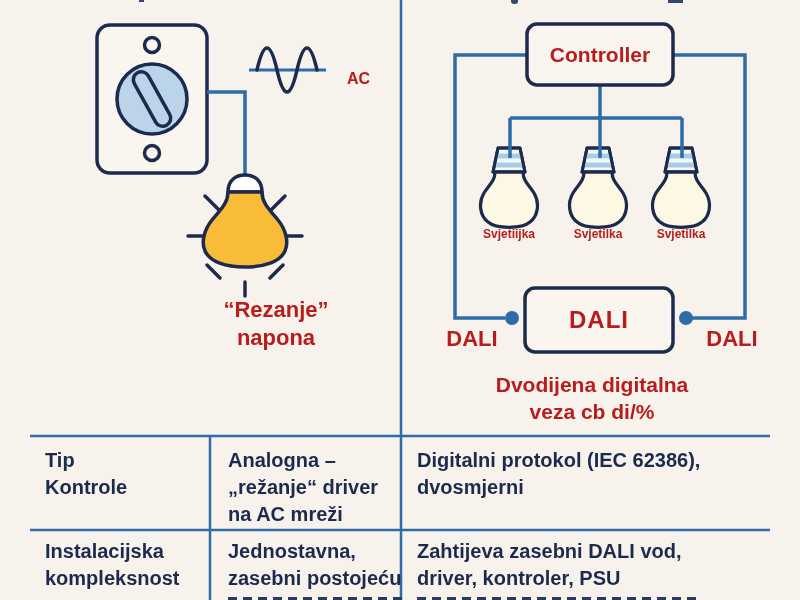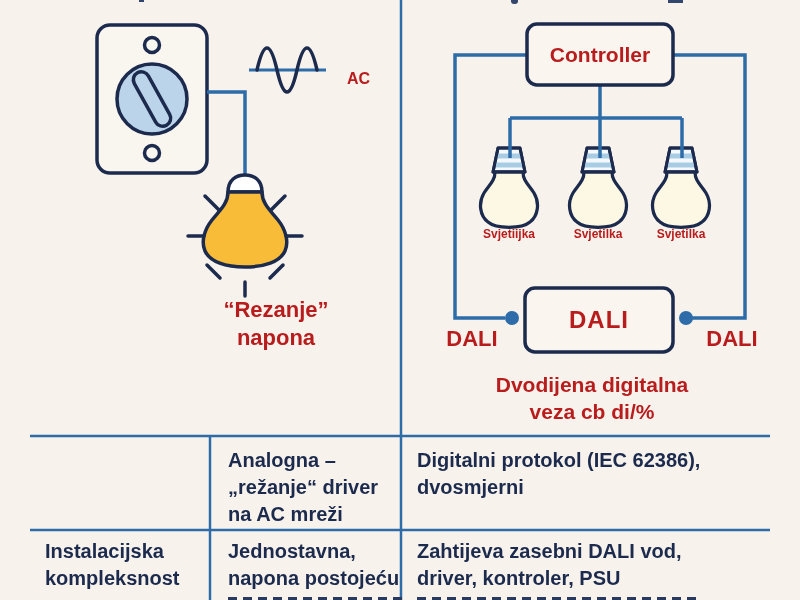--- a/index.html
+++ b/index.html
@@ -127,37 +127,41 @@
   <div class="txt center lamp-label" style="left:598px;top:227px;">Svjetilka</div>
   <div class="txt center lamp-label" style="left:681px;top:227px;">Svjetilka</div>
 
   <div class="txt boxlabel" style="left:525px;top:288px;width:148px;height:64px;font-size:24px;letter-spacing:1px;">DALI</div>
   <div class="txt center side-dali" style="left:472px;top:326px;">DALI</div>
   <div class="txt center side-dali" style="left:732px;top:326px;">DALI</div>
 
   <div class="txt center caption-line" style="left:592px;top:398px;">veza cb di/%</div>
   <div class="txt center caption-line" style="left:592px;top:371px;">Dvodijena digitalna</div>
 
+  <div class="cell" style="left:45px;top:447px;">
+    <div>Tip</div>
+    <div>Kontrole</div>
+  </div>
   <div class="cell" style="left:228px;top:447px;">
     <div>Analogna –</div>
     <div>„režanje“ driver</div>
     <div>na AC mreži</div>
   </div>
   <div class="cell" style="left:417px;top:447px;">
     <div>Digitalni protokol (IEC 62386),</div>
     <div>dvosmjerni</div>
   </div>
 
   <div class="cell" style="left:45px;top:538px;">
     <div>Instalacijska</div>
     <div>kompleksnost</div>
   </div>
   <div class="cell" style="left:228px;top:538px;">
     <div>Jednostavna,</div>
-    <div>napona postojeću</div>
+    <div>zasebni postojeću</div>
   </div>
   <div class="cell" style="left:417px;top:538px;">
     <div>Zahtijeva zasebni DALI vod,</div>
     <div>driver, kontroler, PSU</div>
   </div>
 
   <div class="frag" style="left:228px;top:597px;width:176px;"></div>
   <div class="frag" style="left:417px;top:597px;width:280px;"></div>
 
 </div>

